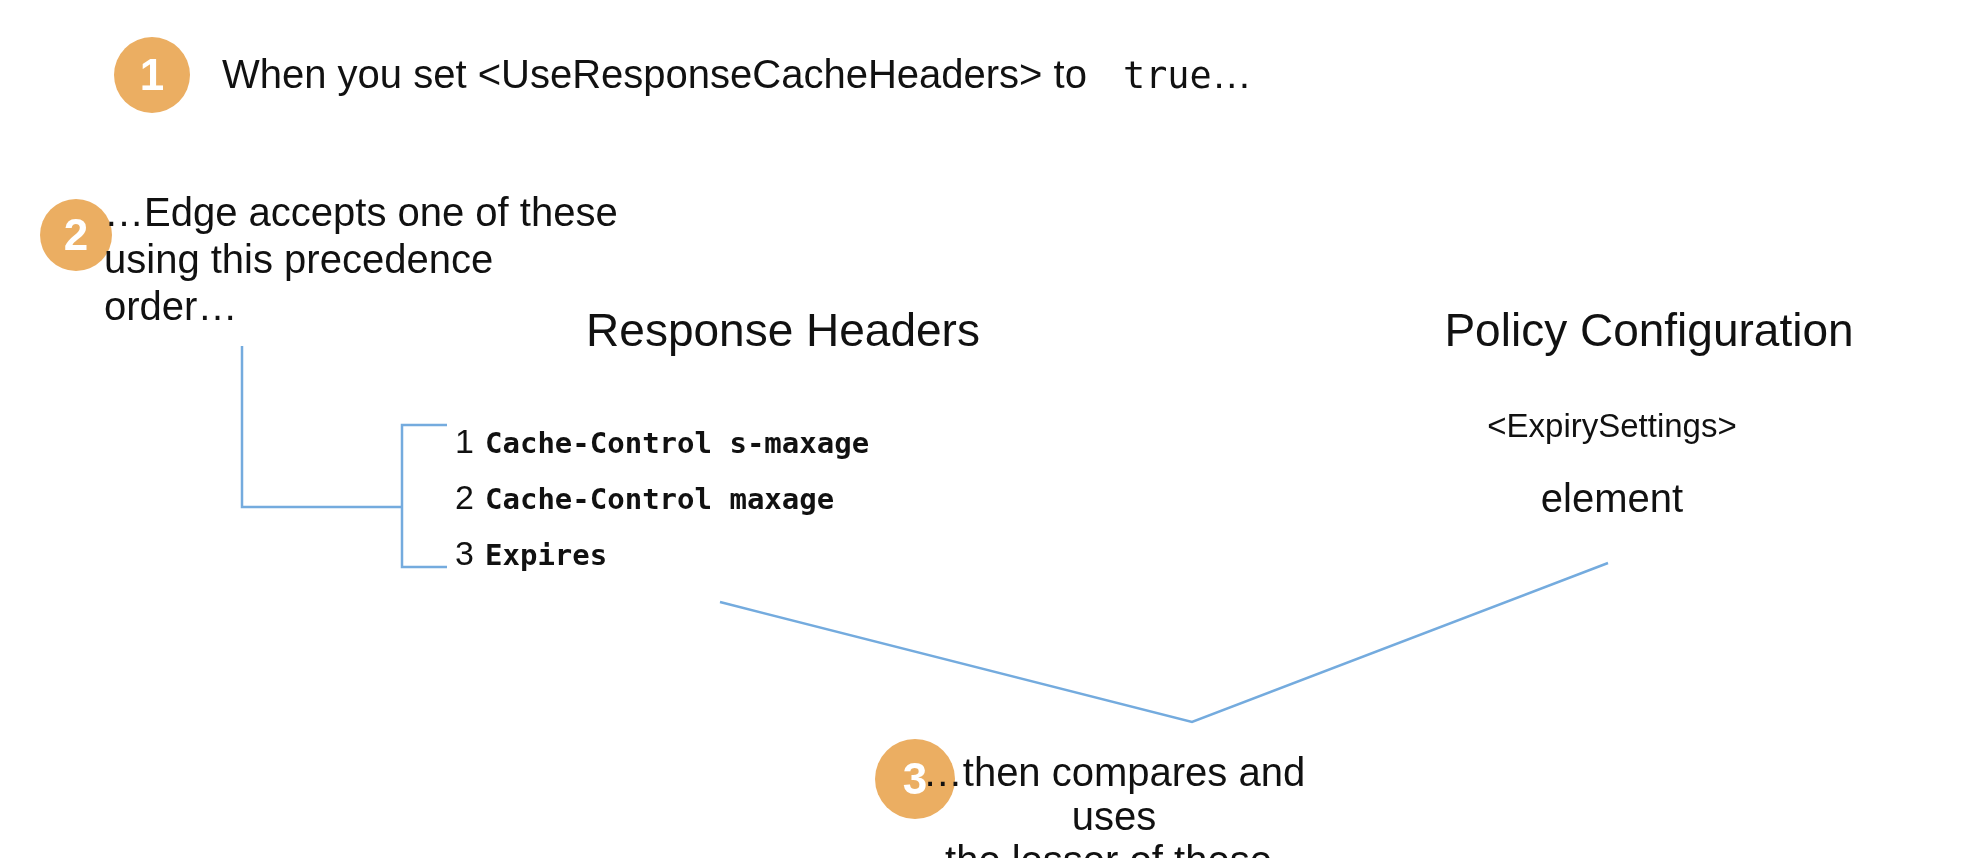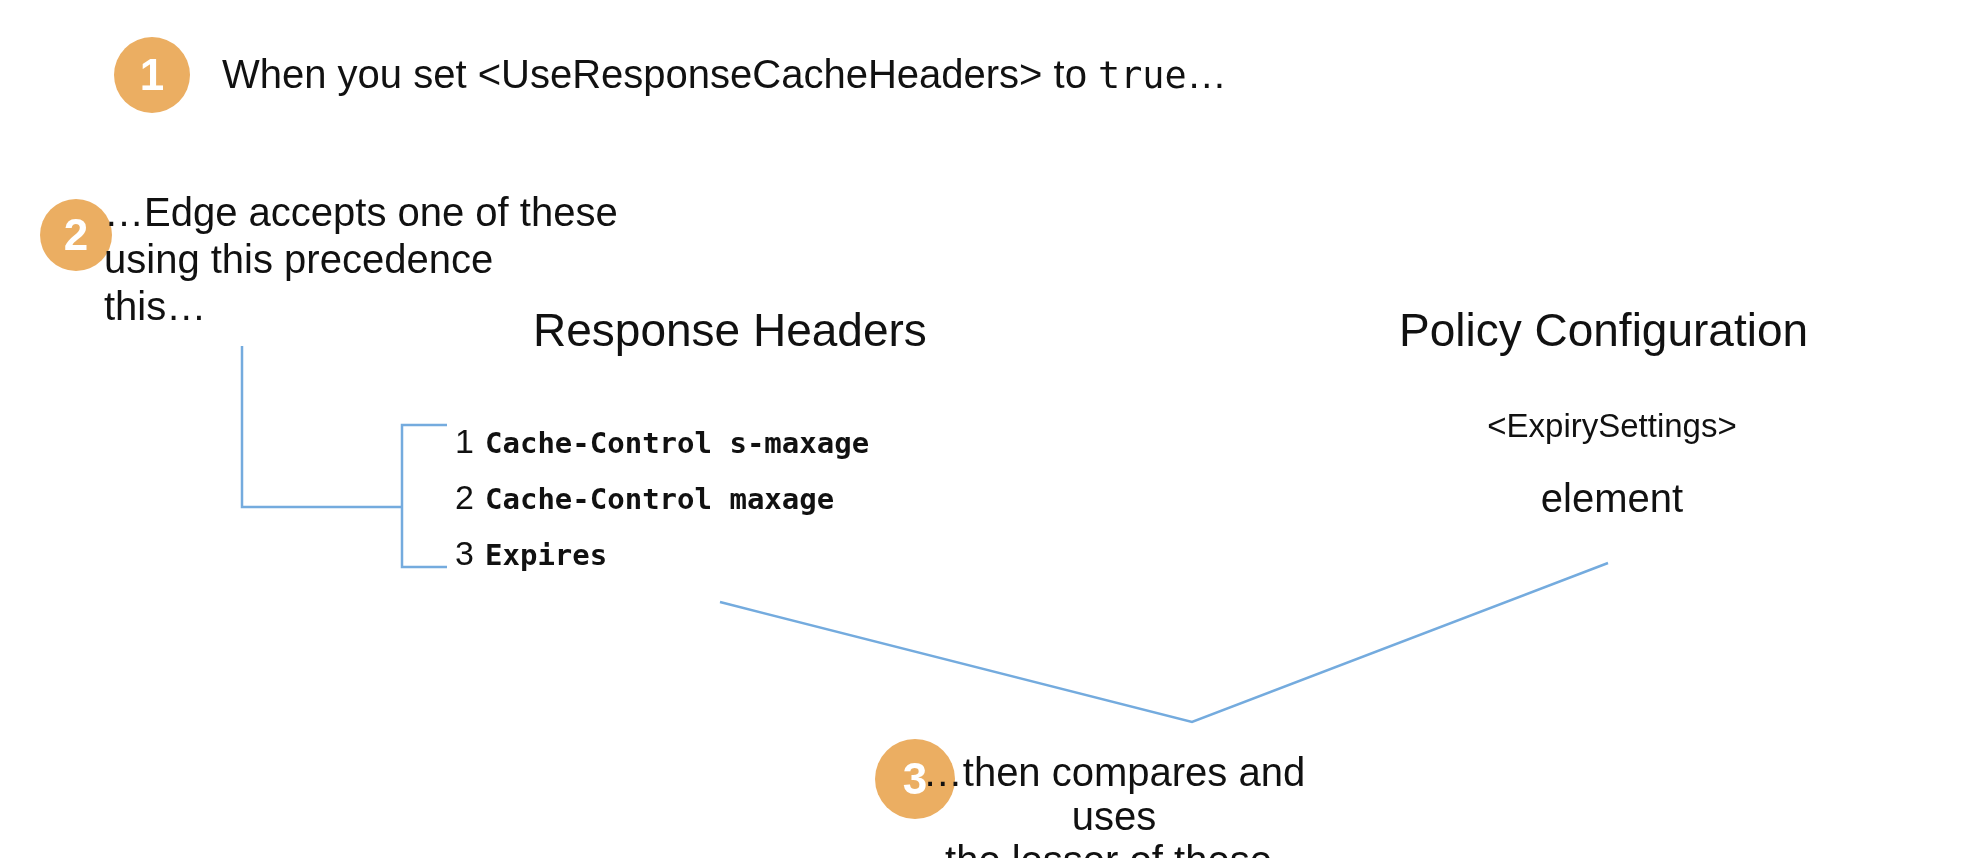--- a/index.html
+++ b/index.html
@@ -55,28 +55,29 @@
   }
   .step1-text{left:222px;top:51px;}
   .step2-text{left:104px;top:189px;}
   .step3-text{
     left:914px;top:750px;width:400px;
     text-align:center;line-height:44px;white-space:normal;
   }
   .code-inline{
     font-family:"DejaVu Sans Mono","Liberation Mono",monospace;
     font-size:0.92em;
+    margin-left:25px;
   }
   .col-heading{
     position:absolute;
     top:304px;
     width:500px;
     font-size:46px;
     line-height:52px;
-    text-align:left;
+    text-align:center;
     white-space:nowrap;
   }
   .heading-response{left:533px;}
   .heading-policy{left:1399px;}
   .precedence-list{
     position:absolute;
     left:455px;top:413px;
   }
   .precedence-item{
     display:flex;
@@ -128,21 +129,21 @@
     <span>1</span>
   </div>
   <div class="step-text step1-text"><span>When you set &lt;UseResponseCacheHeaders&gt; to </span><span class="code-inline">true</span><span>…</span></div>
 
   <div class="badge badge-2">
     <span>2</span>
   </div>
   <div class="step-text step2-text">
     <div>…Edge accepts one of these</div>
     <div>using this precedence</div>
-    <div>this…</div>
+    <div>order…</div>
   </div>
 
   <div class="col-heading heading-response">Response Headers</div>
   <div class="col-heading heading-policy">Policy Configuration</div>
 
   <div class="precedence-list">
     <div class="precedence-item">
       <span class="item-num">1</span>
       <span class="item-label">Cache-Control s-maxage</span>
     </div>

